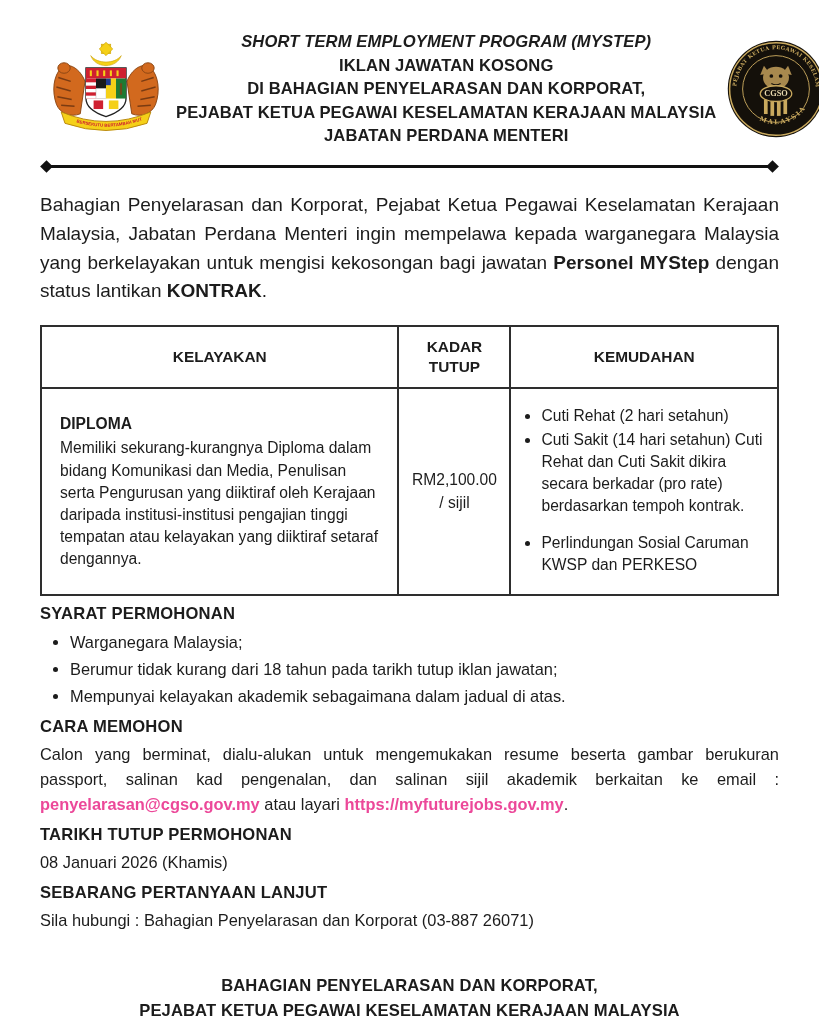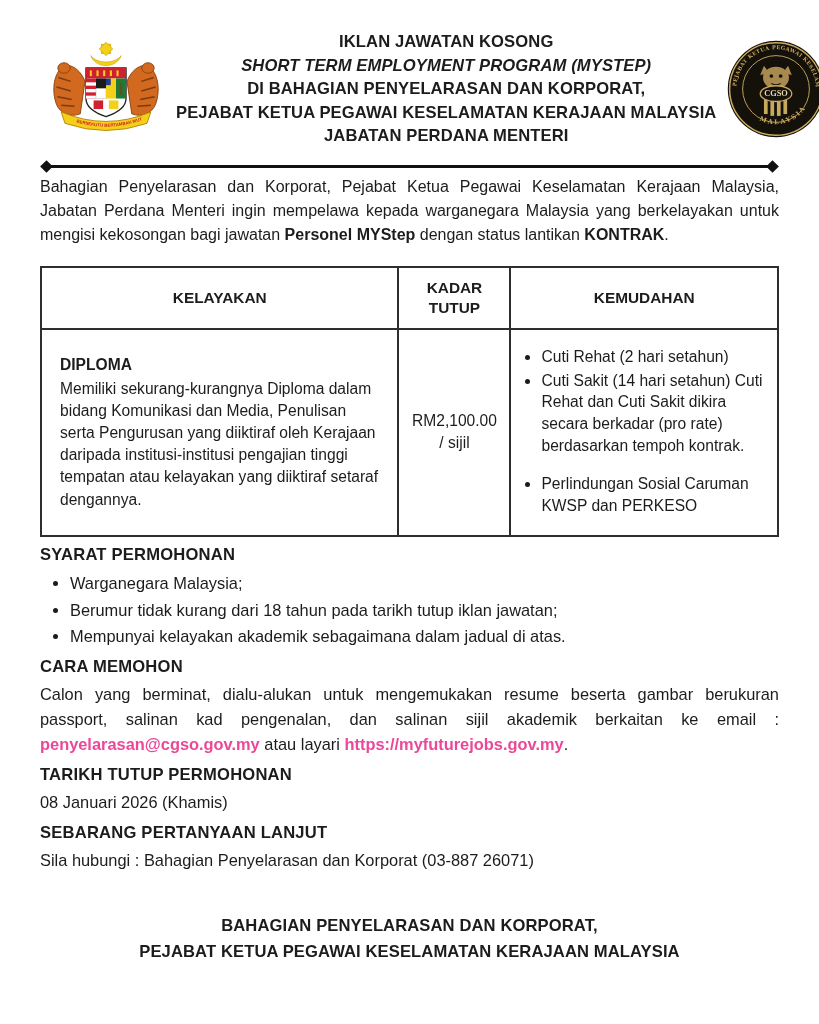--- a/index.html
+++ b/index.html
@@ -13,21 +13,21 @@
   .header{display:grid;grid-template-columns:132px 1fr 112px;align-items:center;column-gap:4px;}
   .crest-box{display:flex;justify-content:center;}
   .titles{text-align:center;font-weight:bold;font-size:16.6px;line-height:1.42;letter-spacing:.1px;}
   .titles .line{white-space:nowrap;}
   .titles .italic{font-style:italic;}
   
   .divider{display:flex;align-items:center;margin:14px 2px 0 2px;}
   .divider .diamond{width:9px;height:9px;background:#111;transform:rotate(45deg);flex:0 0 auto;}
   .divider .rule{flex:1;height:3px;background:#111;margin:0 -2px;}
   
-  .intro{margin-top:4px;font-size:16px;line-height:1.52;text-align:justify;}
+  .intro{margin-top:20px;font-size:19px;line-height:1.52;text-align:justify;}
   .bold{font-weight:bold;}
   
   table.jadual{width:100%;border-collapse:collapse;margin-top:18px;font-size:15.6px;}
   table.jadual th,table.jadual td{border:2px solid #2e2e2e;vertical-align:middle;}
   table.jadual th{font-size:15.4px;font-weight:bold;text-align:center;padding:10px 6px;line-height:1.3;}
   col.c1{width:48.5%;}col.c2{width:15.2%;}col.c3{width:36.3%;}
   td.kelayakan{padding:16px 18px;line-height:1.42;}
   td.kelayakan .cell-title{font-weight:bold;margin-bottom:2px;}
   td.kadar{text-align:center;padding:8px 6px;line-height:1.45;}
   td.kemudahan{padding:14px 10px 16px 6px;line-height:1.4;}
@@ -110,22 +110,22 @@
               <path id="bannerArc" d="M28,85 Q65,98 102,85"></path>
             </defs>
           <text font-size="4.6" fill="#cf2030" font-weight="bold" font-family="Liberation Sans, sans-serif">
             <textPath href="#bannerArc" startOffset="8%">BERSEKUTU BERTAMBAH MUTU</textPath>
           </text>
         </g>
       </svg>
     </div>
 
     <div class="titles">
+      <div class="line italic">SHORT TERM EMPLOYMENT PROGRAM (MYSTEP)</div>
       <div class="line">IKLAN JAWATAN KOSONG</div>
-      <div class="line italic">SHORT TERM EMPLOYMENT PROGRAM (MYSTEP)</div>
       <div class="line">DI BAHAGIAN PENYELARASAN DAN KORPORAT,</div>
       <div class="line">PEJABAT KETUA PEGAWAI KESELAMATAN KERAJAAN MALAYSIA</div>
       <div class="line">JABATAN PERDANA MENTERI</div>
     </div>
 
     <div class="crest-box">
       <svg width="102" height="102" viewBox="0 0 110 110">
         <circle cx="55" cy="55" r="52" fill="#14100a"></circle>
         <circle cx="55" cy="55" r="50" fill="none" stroke="#c9a95e" stroke-width="1.6"></circle>
         <circle cx="55" cy="55" r="36" fill="none" stroke="#c9a95e" stroke-width="1"></circle>

